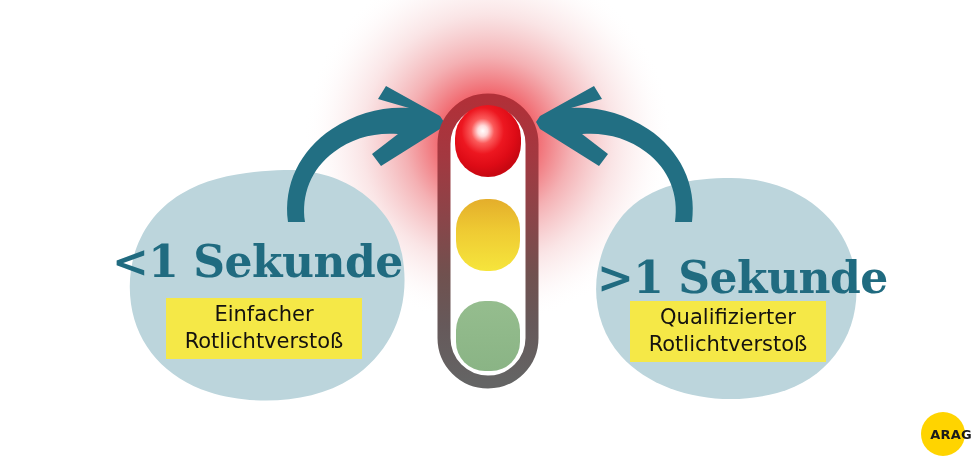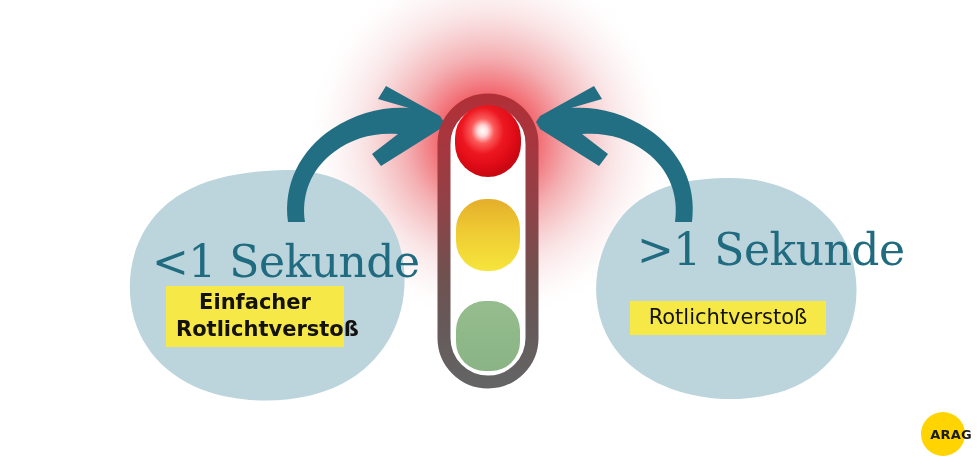--- a/index.html
+++ b/index.html
@@ -18,49 +18,47 @@
   #scene {
     position: absolute;
     inset: 0;
     width: 980px;
     height: 467px;
   }
   
   .heading {
     position: absolute;
     font-family: "DejaVu Serif", serif;
-    font-weight: normal;
+    font-weight: bold;
     font-size: 44px;
     letter-spacing: -0.5px;
     color: #206B80;
     white-space: nowrap;
     line-height: 1;
-    margin-left: 40px;
   }
   #heading-left  { left: 112px; top: 240px; }
-  #heading-right { left: 597px; top: 228px; }
+  #heading-right { left: 597px; top: 256px; }
 
   
   .label-box {
     position: absolute;
     background: #F5E847;
     text-align: center;
     color: #14120f;
     font-family: "DejaVu Sans", sans-serif;
     font-size: 21px;
     line-height: 27px;
     padding: 3px 10px 4px 10px;
     box-sizing: border-box;
     white-space: nowrap;
   }
   #label-left {
     left: 166px;
-    top: 286px;
-    width: 178px;
-    font-weight: bold;
+    top: 298px;
+    width: 196px;
   }
   #label-right {
     left: 630px;
     top: 301px;
     width: 196px;
   }
 
   
   #arag-logo {
     position: absolute;
@@ -188,20 +186,21 @@
   <div class="heading" id="heading-left">&lt;1 Sekunde</div>
 
   <div class="heading" id="heading-right">&gt;1 Sekunde</div>
 
   <div class="label-box" id="label-left">
     <div>Einfacher</div>
     <div>Rotlichtverstoß</div>
   </div>
 
   <div class="label-box" id="label-right">
+    <div>Qualifizierter</div>
     <div>Rotlichtverstoß</div>
   </div>
 
   <div id="arag-logo">
     <span id="arag-logo-text">ARAG</span>
   </div>
 
 </div>
 
 </body></html>

